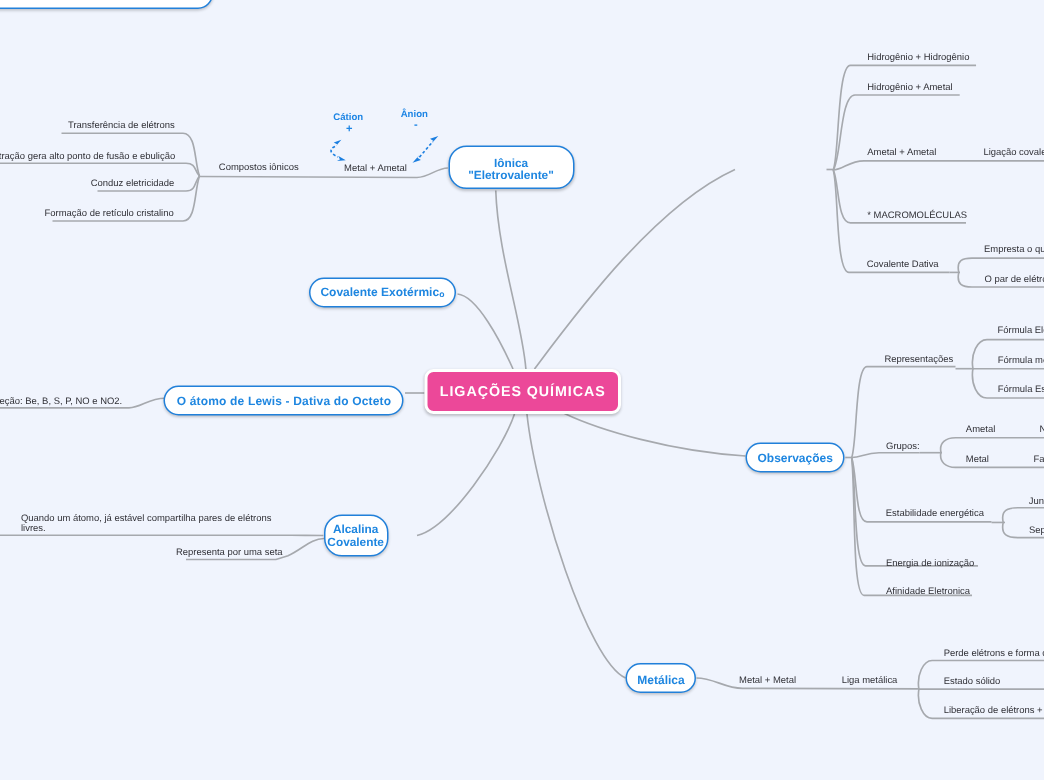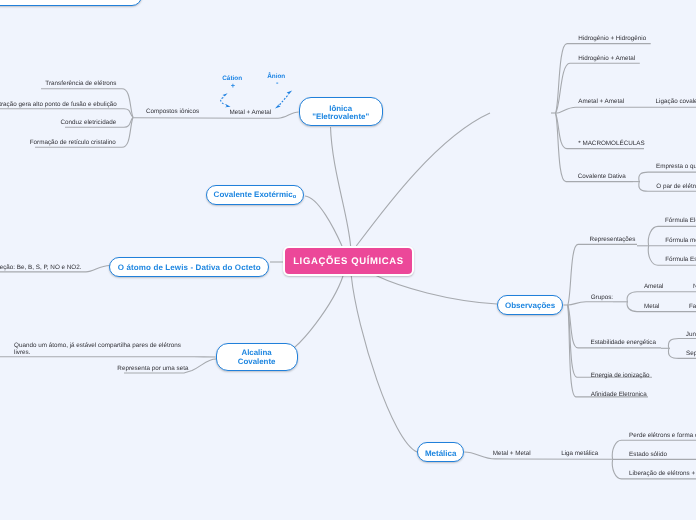--- a/index.html
+++ b/index.html
@@ -133,21 +133,21 @@
 
 
   <div class="node n-blue" style="left:206.1px;top:184.9px;width:97.7px;height:20.1px;font-size:8px;">
     <span style="position:relative;top:1px;"><span>Covalente Exotérmic</span><sub class="subo">o</sub></span>
   </div>
 
   <div class="node n-blue" style="left:109.3px;top:257px;width:160.1px;height:20px;font-size:8px;letter-spacing:0.11px;">
     <span style="position:relative;top:1px;">O átomo de Lewis - Dativa do Octeto</span>
   </div>
 
-  <div class="node n-blue" style="left:215.6px;top:343px;width:82px;height:27.9px;font-size:7.9px;line-height:8.8px;">
+  <div class="node n-blue" style="left:215.6px;top:343px;width:43px;height:27.9px;font-size:7.9px;line-height:8.8px;">
     <span style="position:relative;top:1.2px;">
       <span>Alcalina</span><br>
       <span>Covalente</span>
     </span>
   </div>
 
   <div class="node n-blue" style="left:496.8px;top:294.6px;width:66.7px;height:20.1px;font-size:8px;">
     <span style="position:relative;top:1px;">Observações</span>
   </div>
 

